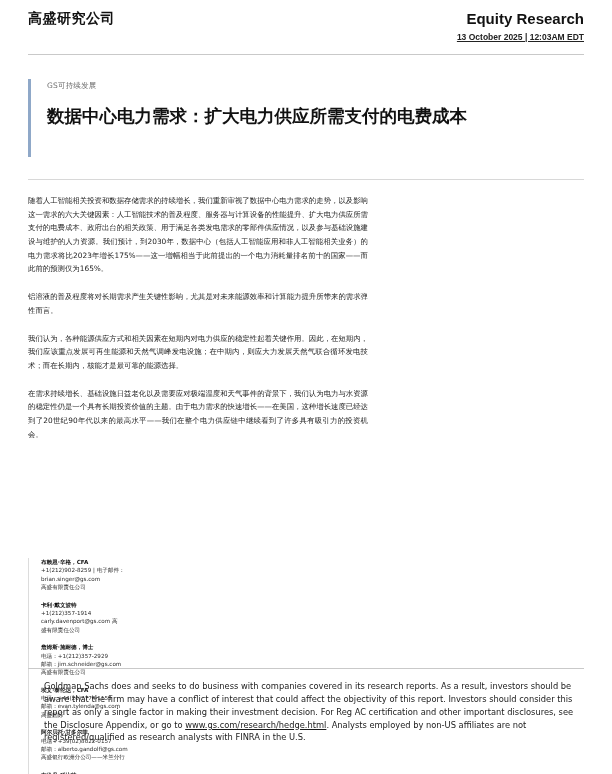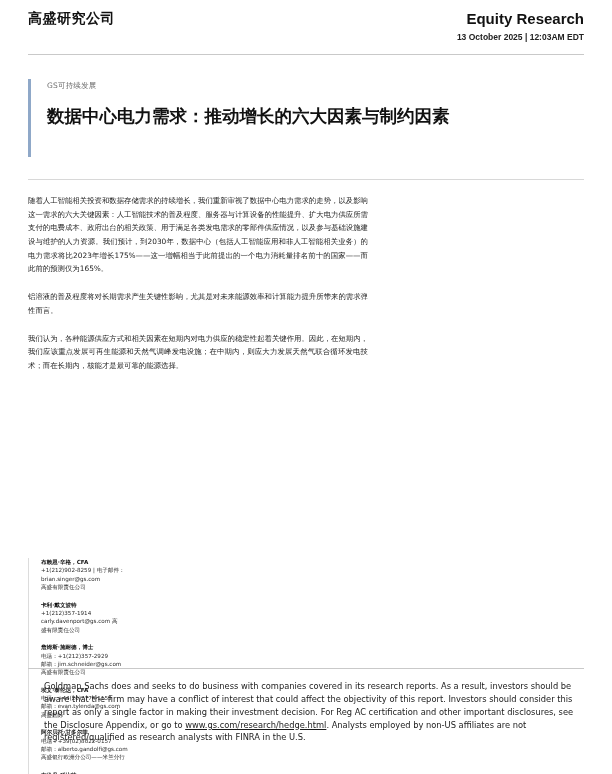--- a/index.html
+++ b/index.html
@@ -36,20 +36,21 @@
   .header-right .division {
     font-size: 15px;
     font-weight: bold;
     color: #111;
     margin-bottom: 5px;
   }
   .header-right .datetime {
     font-size: 8.5px;
     font-weight: bold;
     color: #222;
+    text-decoration: underline;
   }
   .header-rule {
     border-top: 1px solid #c9c9c9;
     margin: 4px 28px 0 28px;
   }
 
   
   .title-block {
     margin: 24px 28px 0 28px;
     display: flex;
@@ -153,30 +154,31 @@
     <div class="division">Equity Research</div>
     <div class="datetime">13 October 2025 | 12:03AM EDT</div>
   </div>
 </div>
 <div class="header-rule"></div>
 
 <div class="title-block">
   <div class="title-bar"></div>
   <div class="title-content">
     <div class="eyebrow">GS可持续发展</div>
-    <div class="doc-title">数据中心电力需求：推动增长的六大因素与制约因素</div>
+    <div class="doc-title">数据中心电力需求：扩大电力供应所需支付的电费成本</div>
   </div>
 </div>
 <div class="title-rule"></div>
 
 <div class="body-area">
   <div class="col-main">
     <p>随着人工智能相关投资和数据存储需求的持续增长，我们重新审视了数据中心电力需求的走势，以及影响这一需求的六大关键因素：人工智能技术的普及程度、服务器与计算设备的性能提升、扩大电力供应所需支付的电费成本、政府出台的相关政策、用于满足各类发电需求的零部件供应情况，以及参与基础设施建设与维护的人力资源。我们预计，到2030年，数据中心（包括人工智能应用和非人工智能相关业务）的电力需求将比2023年增长175%——这一增幅相当于此前提出的一个电力消耗量排名前十的国家——而此前的预测仅为165%。</p>
     <p>铝溶液的普及程度将对长期需求产生关键性影响，尤其是对未来能源效率和计算能力提升所带来的需求弹性而言。</p>
     <p>我们认为，各种能源供应方式和相关因素在短期内对电力供应的稳定性起着关键作用。因此，在短期内，我们应该重点发展可再生能源和天然气调峰发电设施；在中期内，则应大力发展天然气联合循环发电技术；而在长期内，核能才是最可靠的能源选择。</p>
+    <p>在需求持续增长、基础设施日益老化以及需要应对极端温度和天气事件的背景下，我们认为电力与水资源的稳定性仍是一个具有长期投资价值的主题。由于电力需求的快速增长——在美国，这种增长速度已经达到了20世纪90年代以来的最高水平——我们在整个电力供应链中继续看到了许多具有吸引力的投资机会。</p>
   </div>
 
   <div class="col-side">
     <div class="analyst">
       <div class="nm">布赖恩·辛格，CFA</div>
       <div>+1(212)902-8259 | 电子邮件：</div>
       <div>brian.singer@gs.com</div>
       <div>高盛有限责任公司</div>
     </div>
     <div class="analyst">

